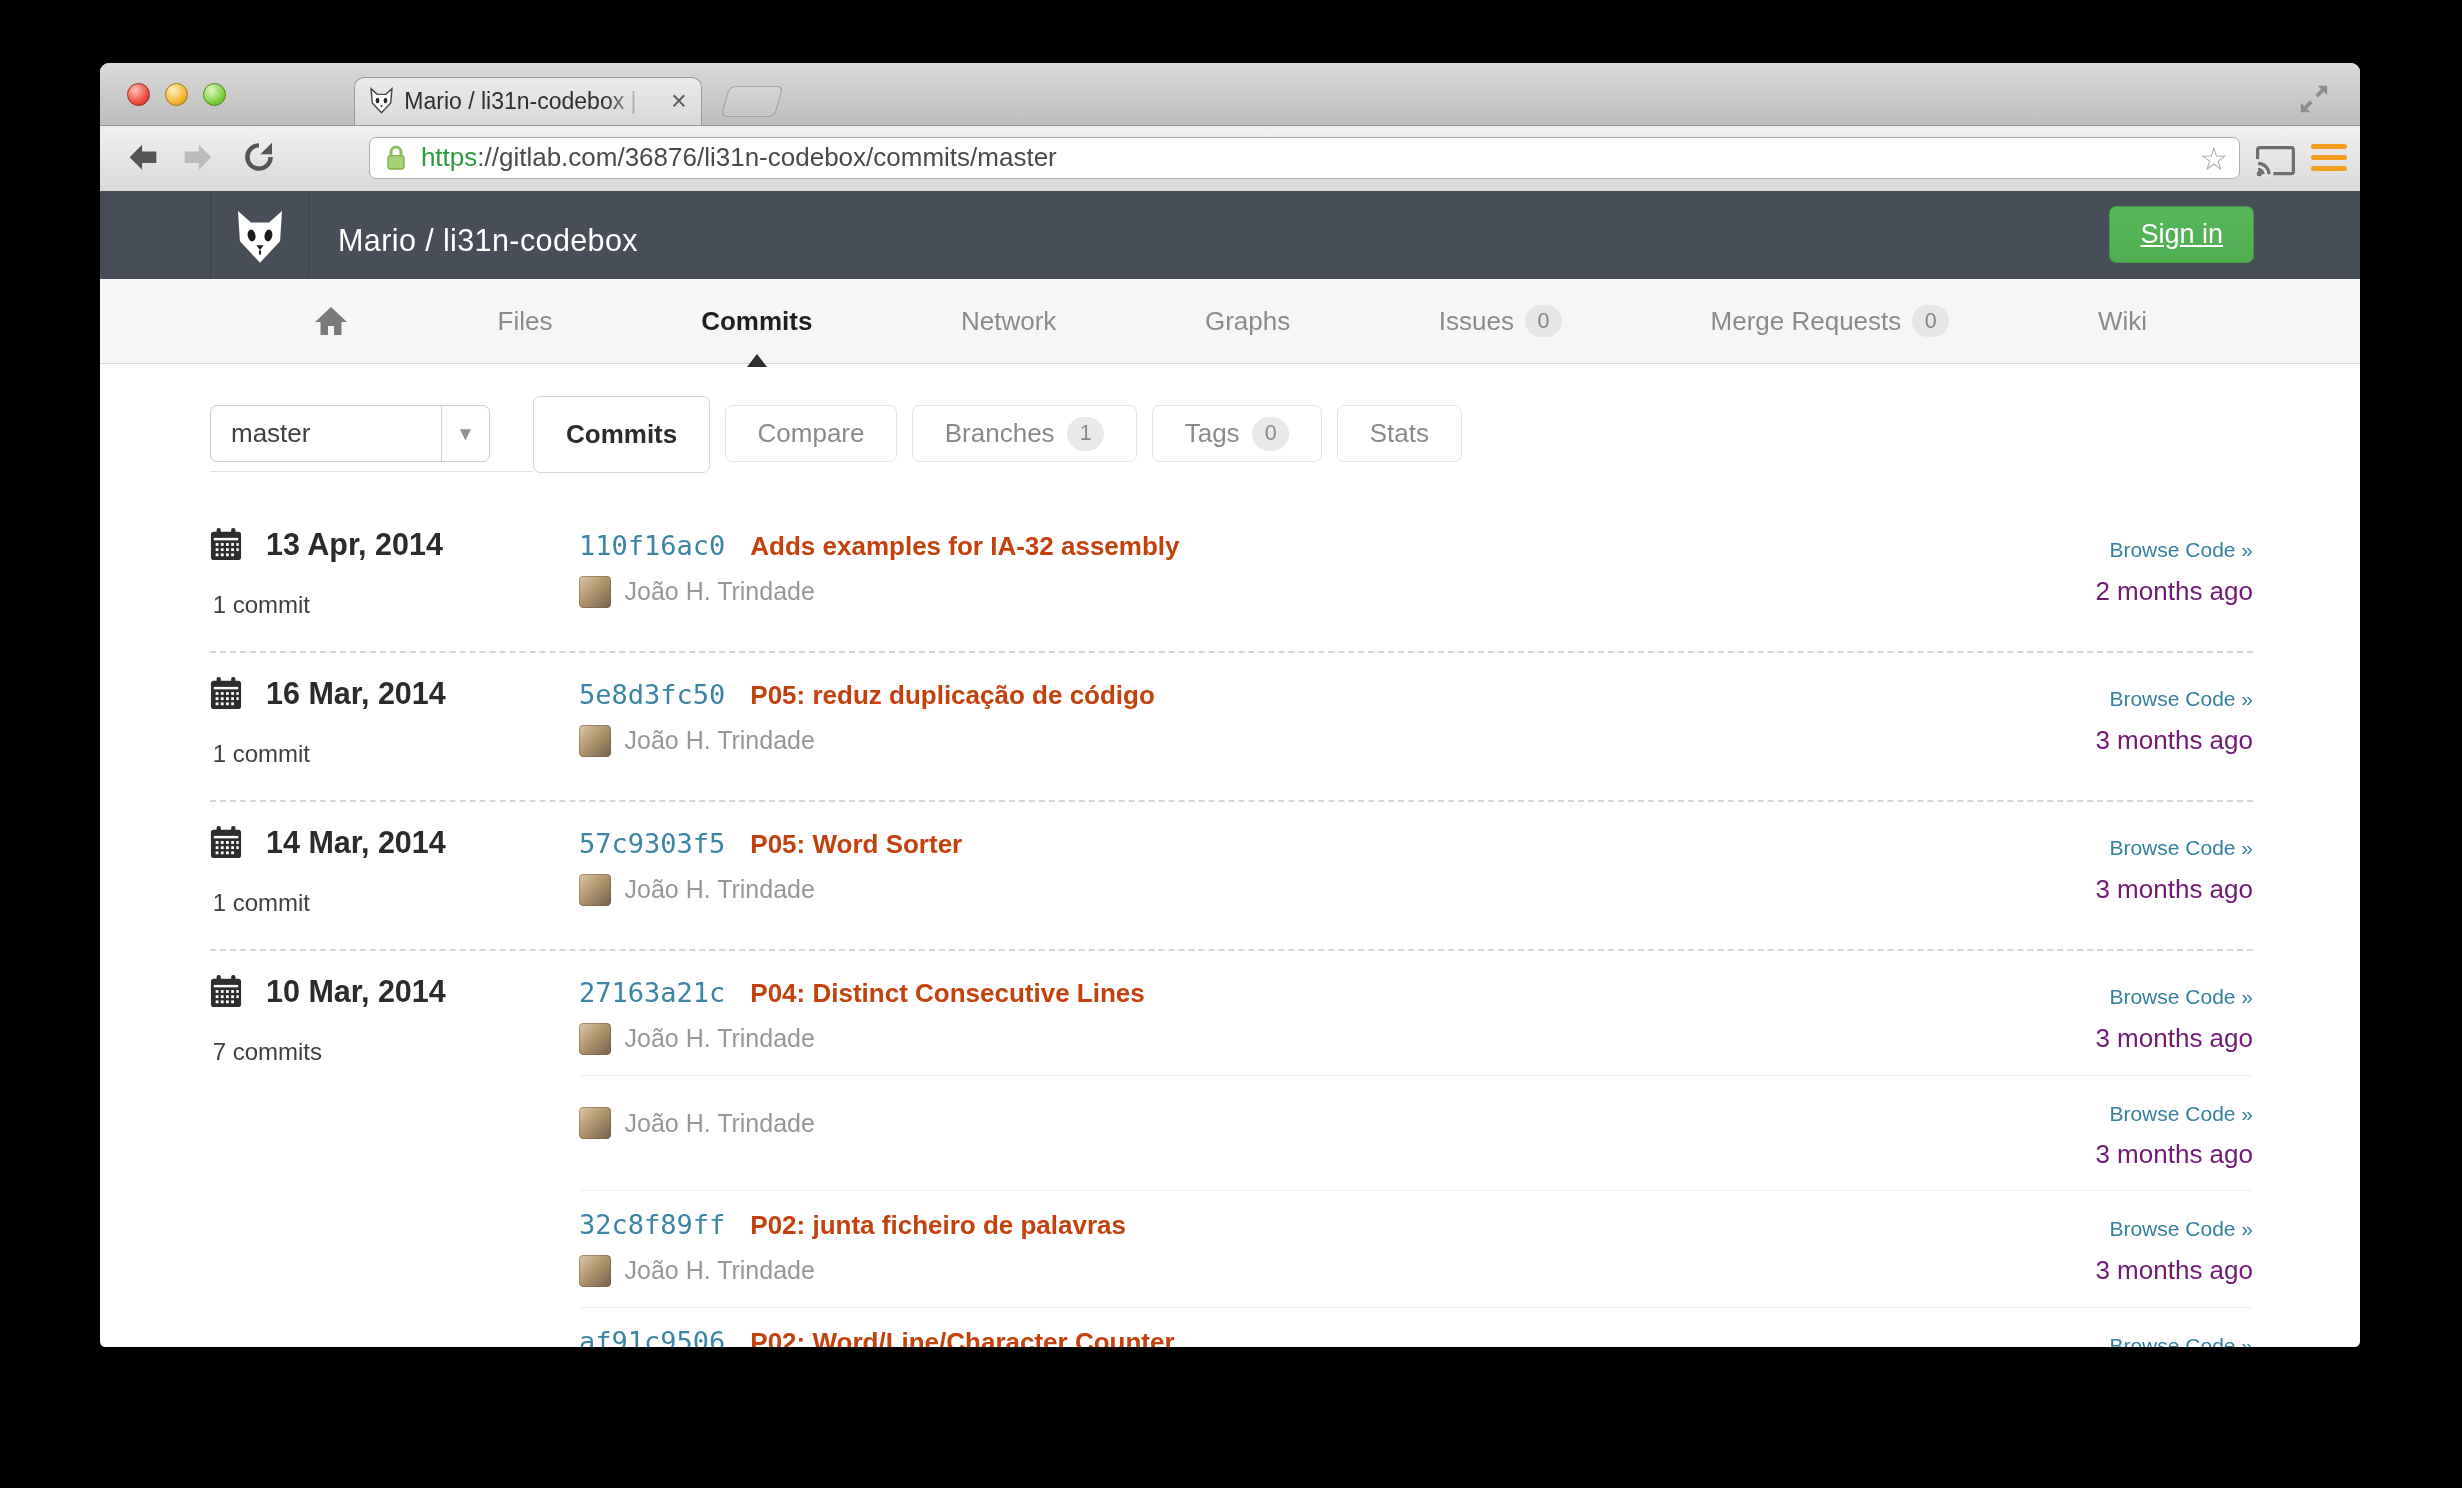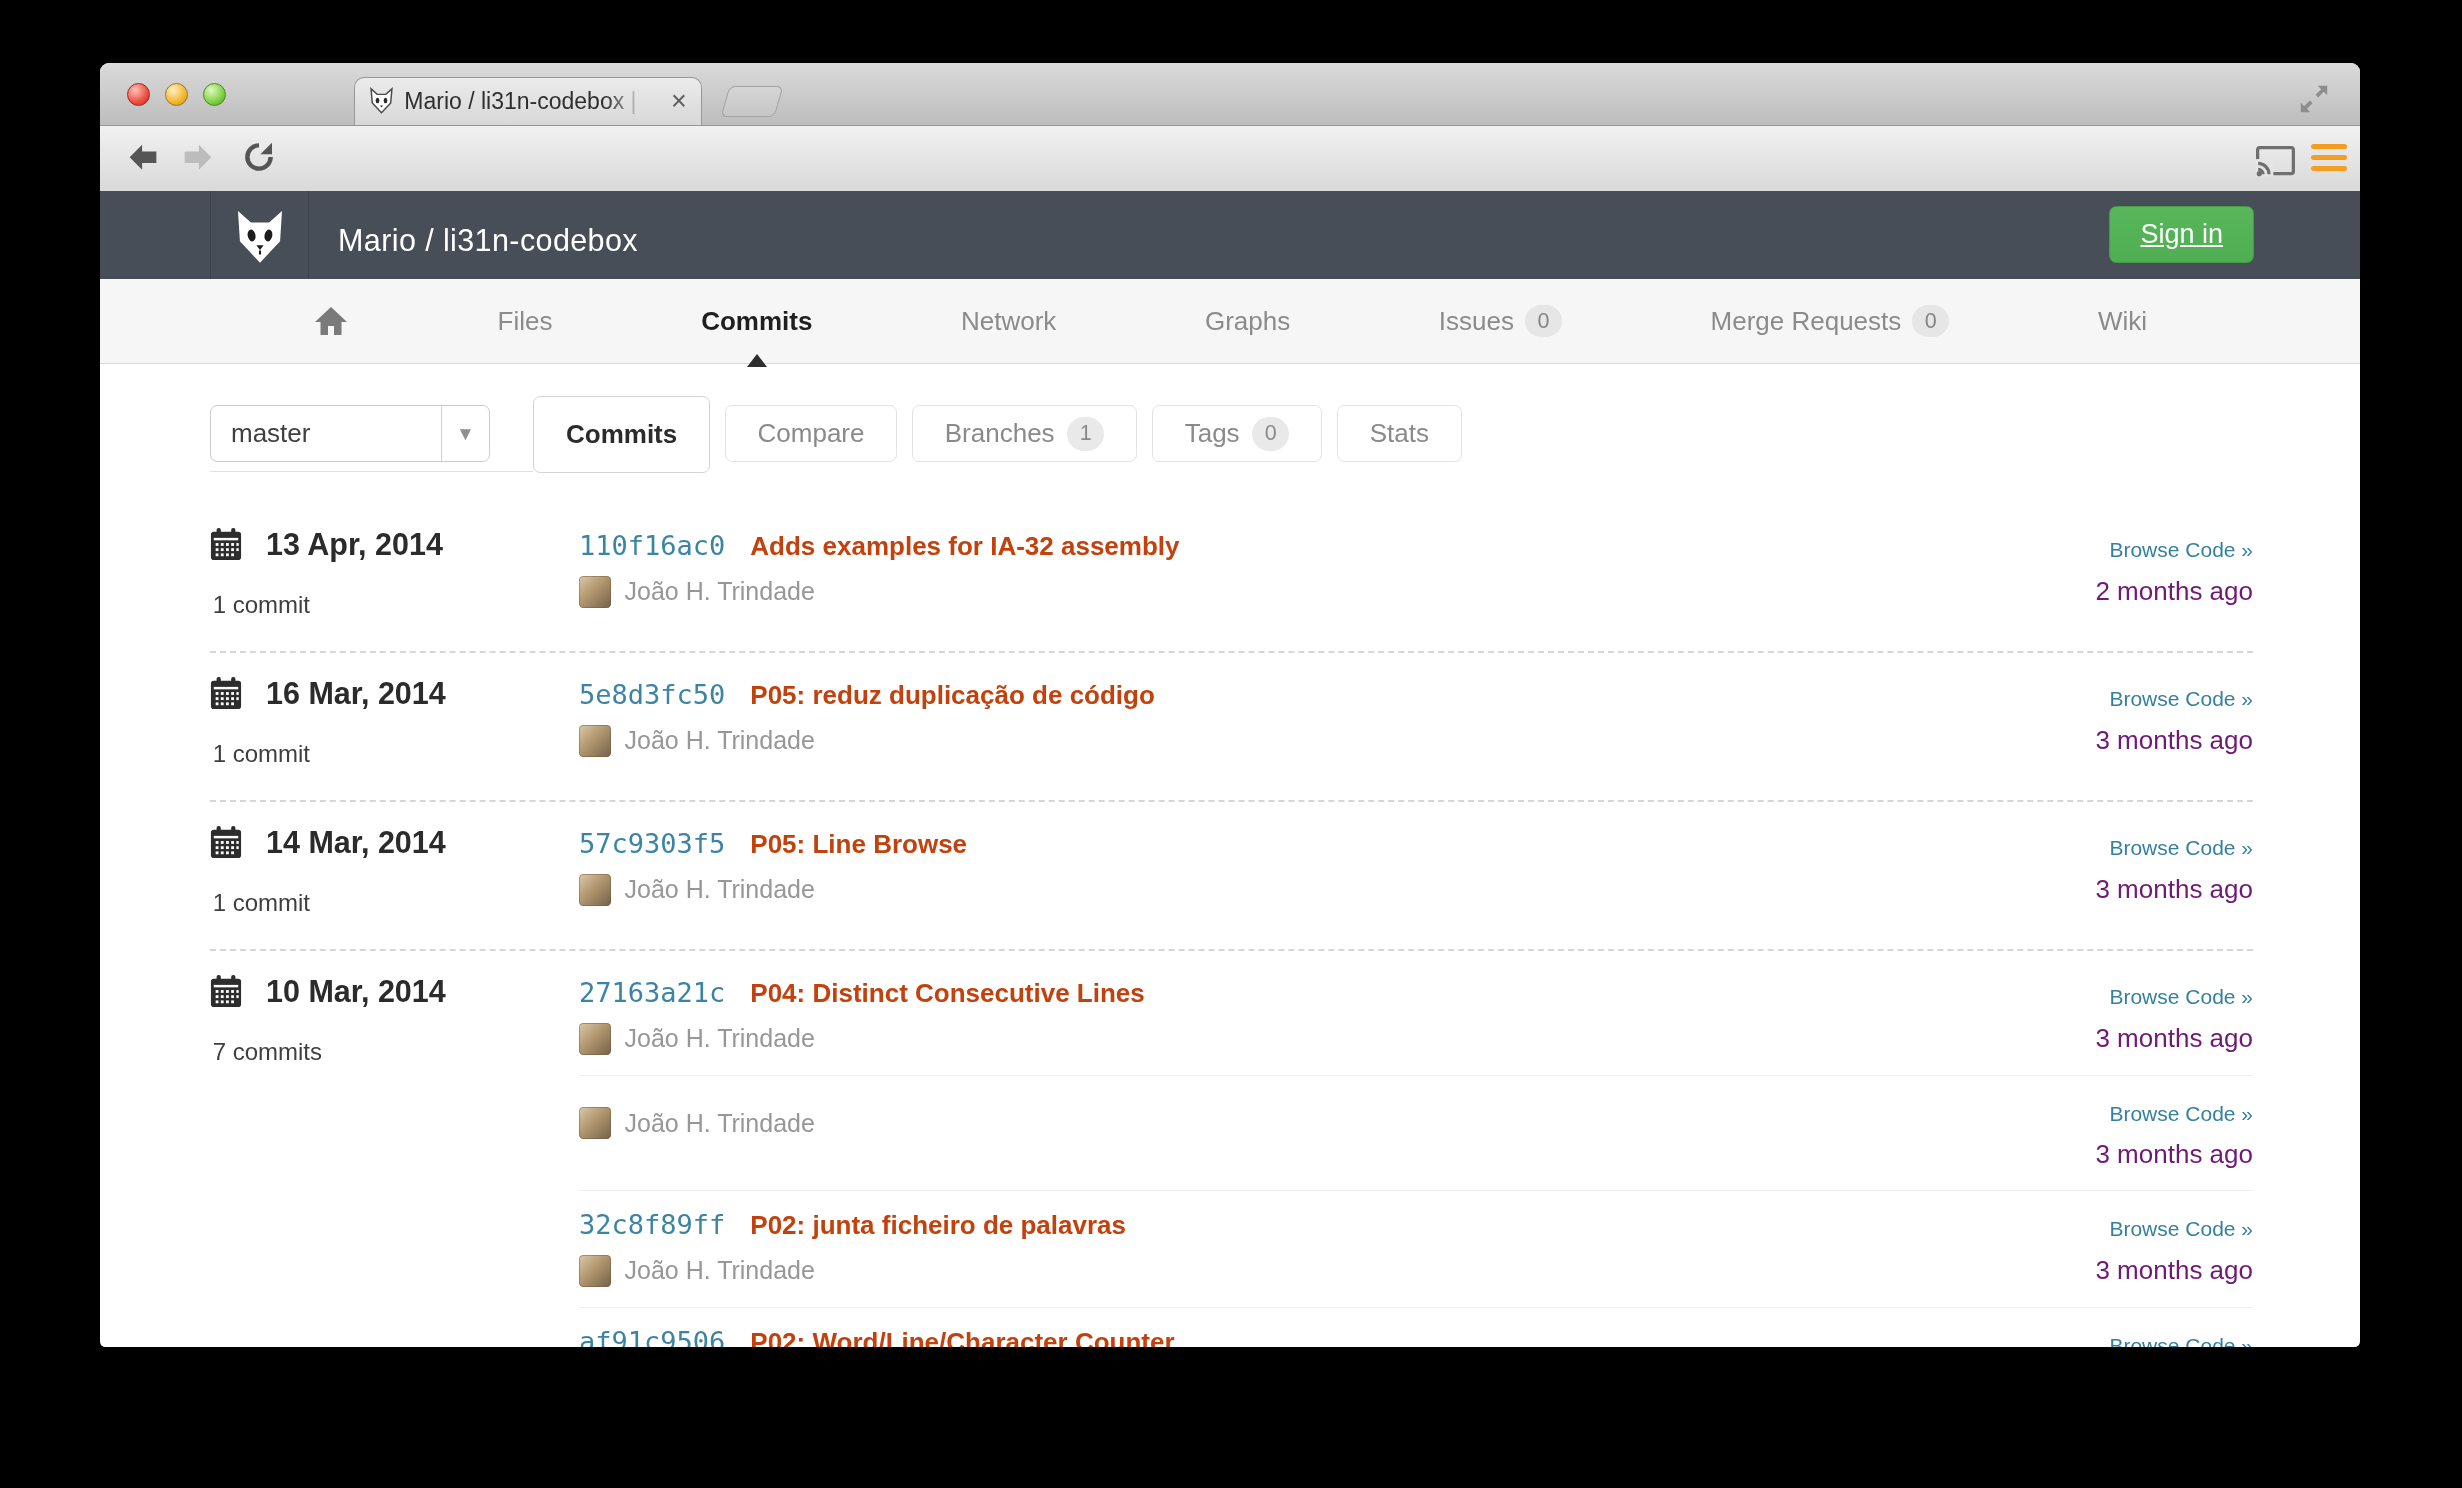--- a/index.html
+++ b/index.html
@@ -147,20 +147,31 @@
           </svg>
       </span>
       <span style="margin-left:5.4px;">
         <svg width="34" height="34" viewBox="0 0 38 38">
           <path d="M19 6 a13 13 0 1 0 13 13" fill="none" stroke="#555" stroke-width="5"></path>
           <path d="M33.5 3 v13 h-13 z" fill="#555"></path>
         </svg>
       </span>
     </div>
 
+    <div class="urlbar">
+      <span style="margin-right:12.6px; display:flex;">
+        <svg width="24" height="30.5" viewBox="0 0 26 34">
+          <path d="M7.5 15 V10 a5.5 5.5 0 0 1 11 0 v5" stroke="#8fbe60" stroke-width="3.4" fill="none"></path>
+          <rect x="4" y="14" width="18" height="15" rx="3" fill="#a4d173" stroke="#83b153" stroke-width="1.5"></rect>
+        </svg>
+      </span>
+      <span class="url-scheme">https</span>
+        <span class="url-rest">://gitlab.com/36876/li31n-codebox/commits/master</span>
+      <span class="url-star">☆</span>
+    </div>
 
     <span class="cast-btn">
       <svg width="39" height="30.5" viewBox="0 0 36 28">
         <rect x="1.5" y="1.5" width="33" height="24" rx="2" fill="none" stroke="#6f6f6f" stroke-width="3"></rect>
         <rect x="0" y="12" width="16" height="16" fill="#e5e5e5"></rect>
         <path d="M2 16 A10 10 0 0 1 12 26" fill="none" stroke="#6f6f6f" stroke-width="3"></path>
         <path d="M2 21.5 A4.5 4.5 0 0 1 6.5 26" fill="none" stroke="#6f6f6f" stroke-width="3"></path>
         <circle cx="3" cy="25.5" r="2.4" fill="#6f6f6f"></circle>
       </svg>
     </span>
@@ -385,21 +396,21 @@
         </span>
         <span class="gdate-text">14 Mar, 2014</span>
       </div>
       <div class="gcount">1 commit</div>
     </div>
     <div class="gright">
             <div class="crow">
     <div class="cmain">
       <div class="ctitle-line">
         <span class="chash">57c9303f5</span>
-        <span class="cmsg">P05: Line Browse</span>
+        <span class="cmsg">P05: Word Sorter</span>
       </div>
       <div class="cauthor">
         <span class="avatar"></span>
         <span class="cauthor-name">João H. Trindade</span>
       </div>
     </div>
     <div class="cright">
       <div class="browse">Browse Code »</div>
       <div class="ctime">3 months ago</div>
     </div>

